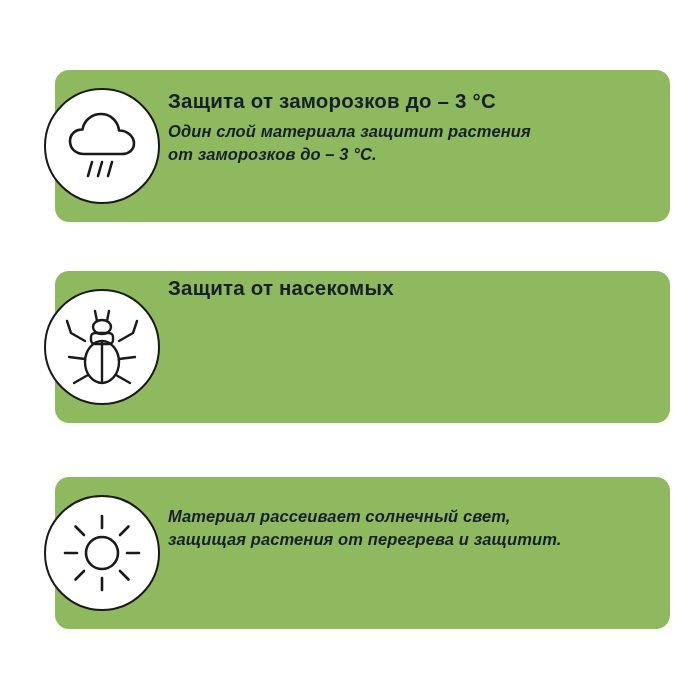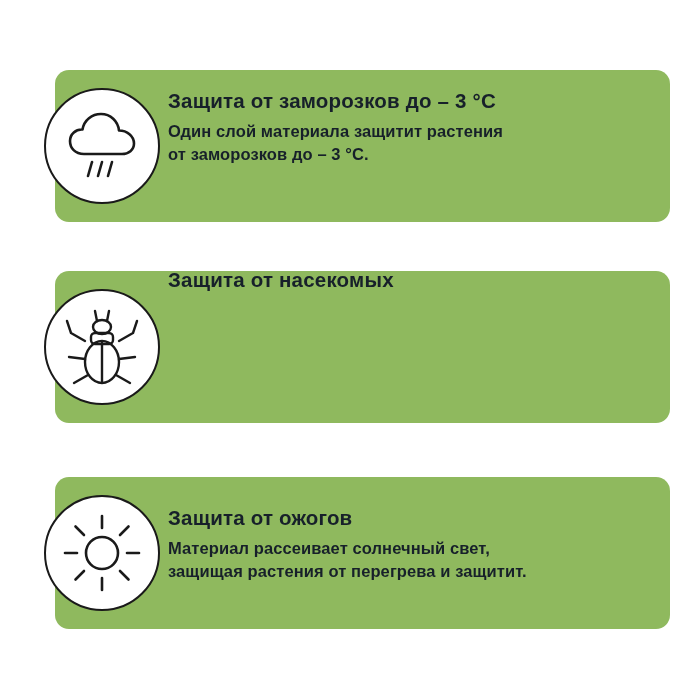--- a/index.html
+++ b/index.html
@@ -47,39 +47,40 @@
   .badge-1 { top: 88px; }
   .badge-2 { top: 289px; }
   .badge-3 { top: 495px; }
 
   .text-block {
     position: absolute;
     left: 168px;
     width: 480px;
   }
   .text-1 { top: 88px; }
-  .text-2 { top: 267px; }
+  .text-2 { top: 275px; }
   .text-3 { top: 505px; }
 
   .feature-title {
     font-size: 20.5px;
     font-weight: bold;
     color: #17202a;
     letter-spacing: 0.2px;
     line-height: 1.25;
     margin: 0 0 6px 0;
   }
   .feature-desc {
     font-size: 16.5px;
     font-weight: bold;
     color: #17202a;
     line-height: 1.42;
     letter-spacing: 0.1px;
     margin: 0;
     white-space: pre-line;
+    font-style: italic;
   }
   svg { display: block; }
 </style>
 </head>
 <body>
 
 <div class="board">
 
   <div class="card card-1"></div>
   <div class="icon-badge badge-1">
@@ -125,18 +126,17 @@
       <line x1="39" y1="64" x2="39" y2="76"></line>
       <line x1="2" y1="39" x2="14" y2="39"></line>
       <line x1="64" y1="39" x2="76" y2="39"></line>
       <line x1="12.5" y1="12.5" x2="21" y2="21"></line>
       <line x1="57" y1="57" x2="65.5" y2="65.5"></line>
       <line x1="65.5" y1="12.5" x2="57" y2="21"></line>
       <line x1="21" y1="57" x2="12.5" y2="65.5"></line>
     </svg>
   </div>
   <div class="text-block text-3">
-    <p class="feature-title">Защита от ожогов</p>
     <p class="feature-desc">Материал рассеивает солнечный свет,
 защищая растения от перегрева и защитит.</p>
   </div>
 
 </div>
 
 </body></html>

